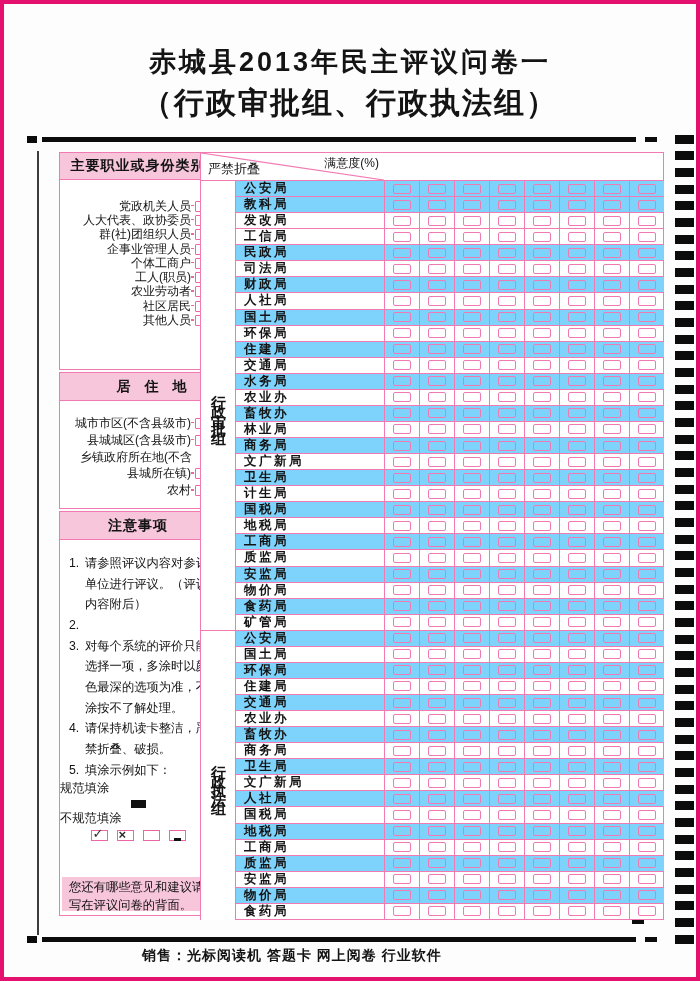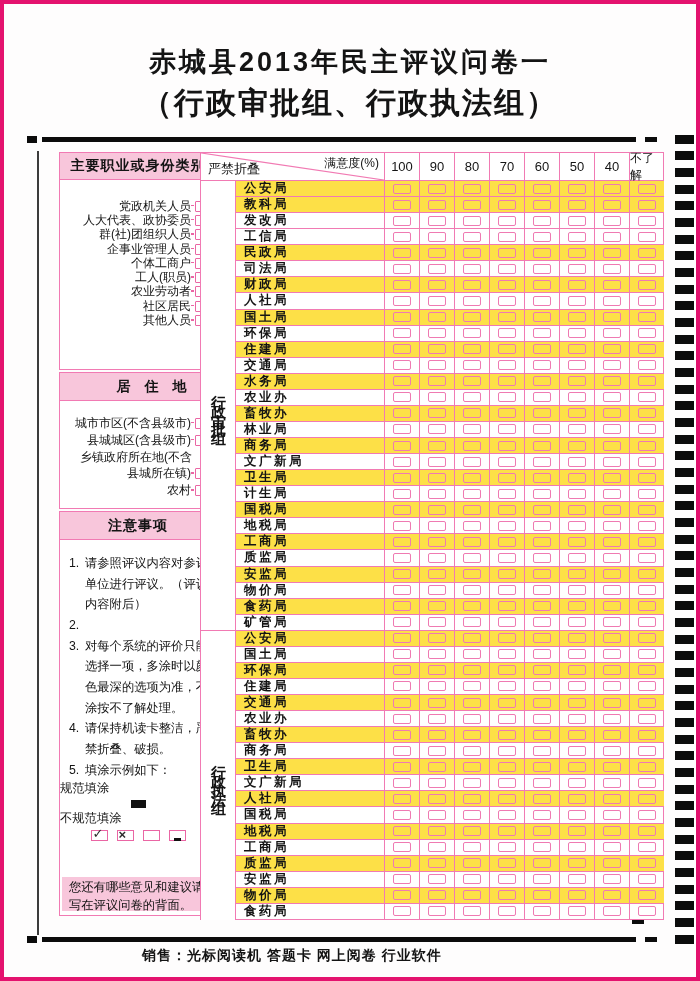--- a/index.html
+++ b/index.html
@@ -48,21 +48,21 @@
   .corner-bottom{position:absolute;bottom:2px;left:7px;font-size:13px;}
   .hcell{width:35px;flex:none;border-left:1px solid #f17ab3;box-sizing:border-box;
          display:flex;align-items:center;justify-content:center;font-size:13px;}
   .tbody{position:relative;}
   .grouplab{position:absolute;left:0;width:35px;box-sizing:border-box;border-right:1px solid #f17ab3;background:#fff;
             display:flex;align-items:center;justify-content:center;}
   .grouplab .vtext{writing-mode:vertical-rl;text-orientation:upright;font-size:15px;font-weight:bold;
             letter-spacing:9px;}
   .rows{position:absolute;left:35px;top:0;width:428px;}
   .t-row{display:flex;height:16.07px;border-bottom:1px solid #f17ab3;box-sizing:border-box;}
-  .t-row.shade{background:#fde047;}
+  .t-row.shade{background:#7dd3fc;}
   .dept{width:148px;flex:none;font-size:12.5px;font-weight:bold;letter-spacing:2.5px;
         padding-left:8px;box-sizing:border-box;display:flex;align-items:center;white-space:nowrap;}
   .bcell{width:35px;flex:none;border-left:1px solid #f17ab3;box-sizing:border-box;
          display:flex;align-items:center;justify-content:center;}
   .bubble{width:16px;height:8px;border:1.4px solid #ef7ab2;border-radius:2px;background:transparent;}
   .footer{position:absolute;top:943px;left:138px;font-size:14px;font-weight:bold;letter-spacing:1px;}
 </style>
 </head>
 <body>
 
@@ -250,30 +250,20 @@
 
   <div class="tbl">
     <div class="thead">
       <div class="corner">
         <svg width="183" height="27">
           <line x1="0" y1="0" x2="183" y2="27" stroke="#f17ab3" stroke-width="1.2"></line>
         </svg>
         <span class="corner-top">满意度(%)</span>
         <span class="corner-bottom">严禁折叠</span>
       </div>
-      <div id="head-cells" style="display:flex;">
-          <div class="hcell">100</div>
-          <div class="hcell">90</div>
-          <div class="hcell">80</div>
-          <div class="hcell">70</div>
-          <div class="hcell">60</div>
-          <div class="hcell">50</div>
-          <div class="hcell">40</div>
-          <div class="hcell" style="font-size: 12px;">不了解</div>
-        </div>
     </div>
     <div class="tbody" id="tbody">
         <div class="grouplab" style="top: 0px; height: 449.96px; border-bottom: 1px solid rgb(241, 122, 179);">
           <div class="vtext">行政审批组</div>
         </div>
         <div class="grouplab" style="top: 449.96px; height: 289.26px;">
           <div class="vtext">行政执法组</div>
         </div>
         <div class="rows">
           <div class="t-row shade">

